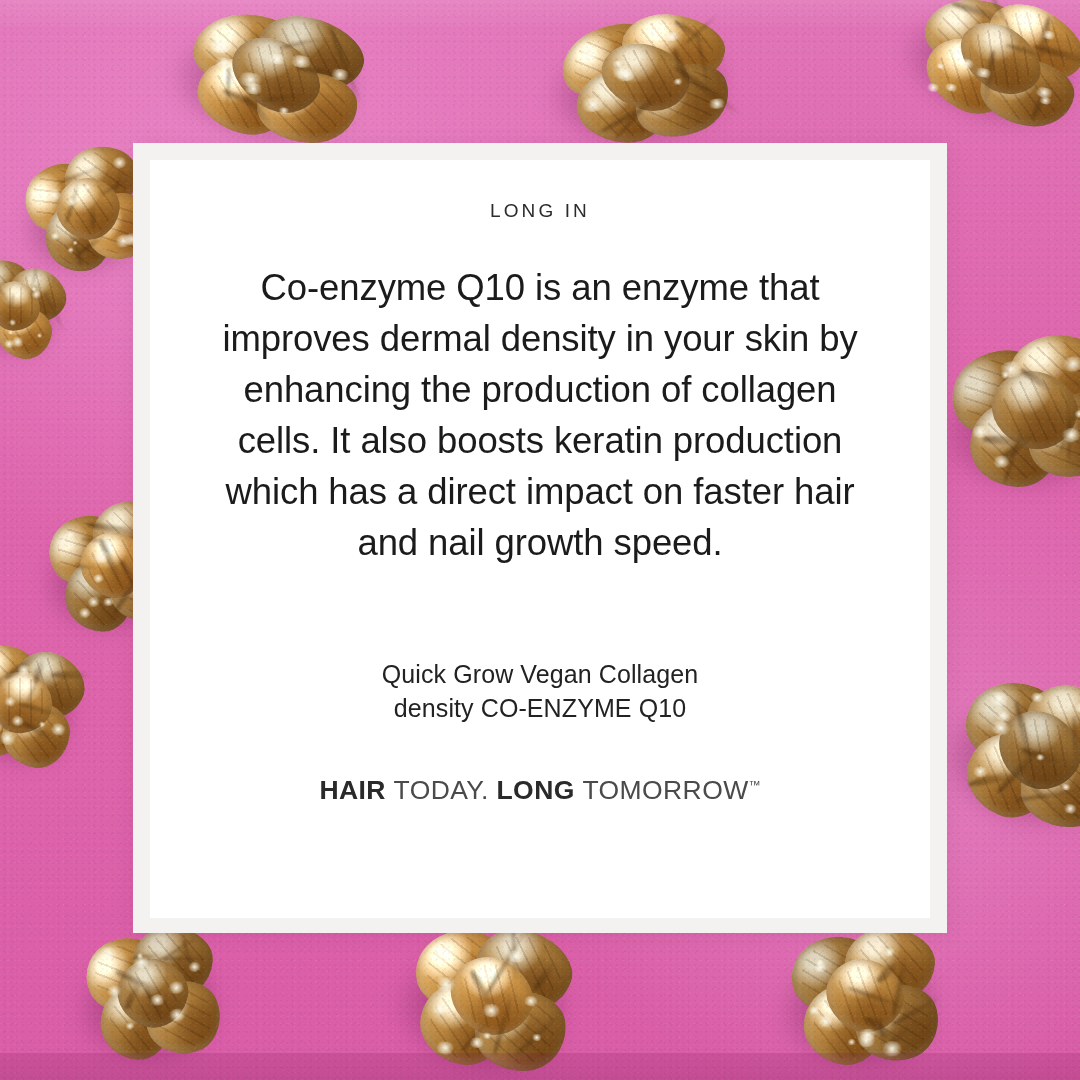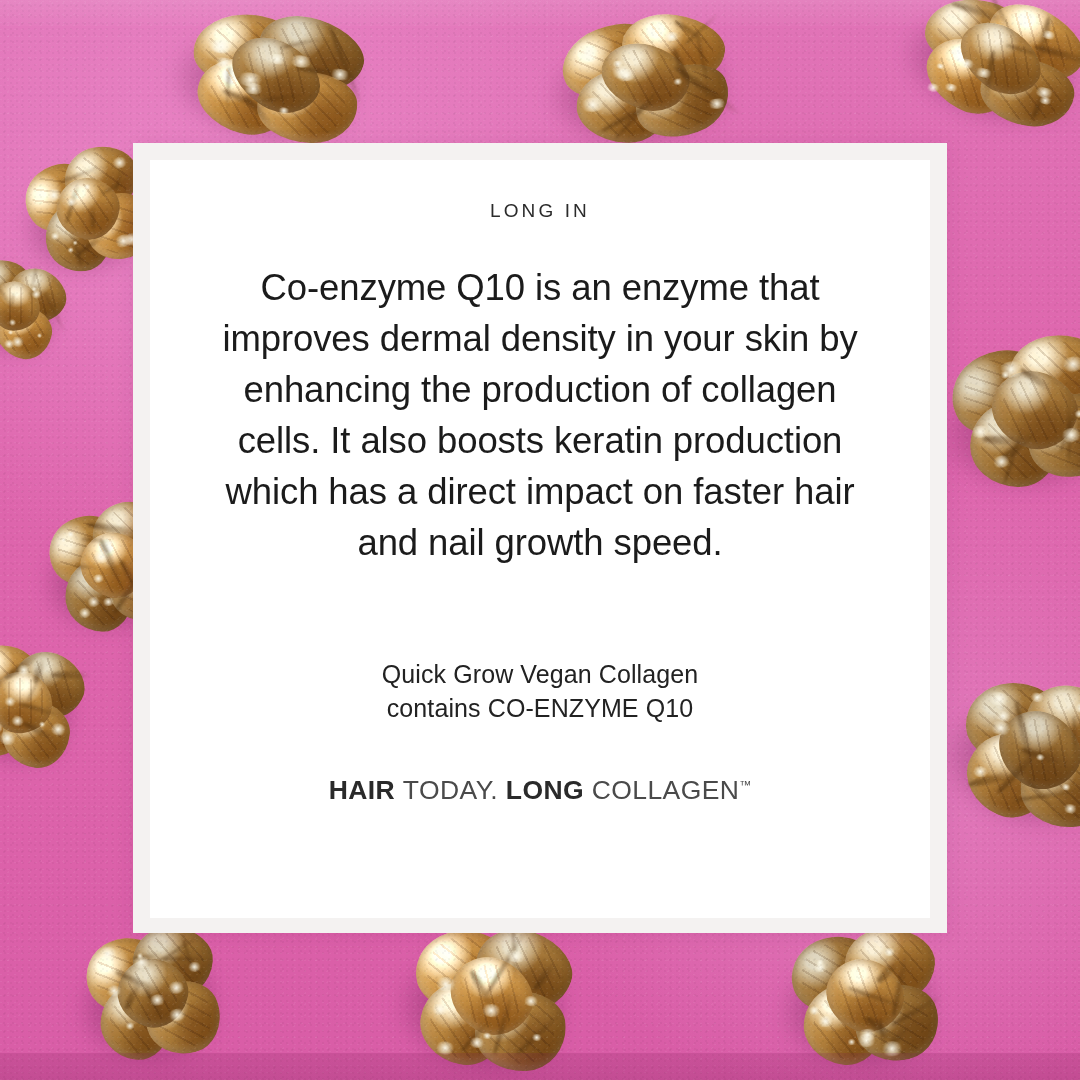--- a/index.html
+++ b/index.html
@@ -431,22 +431,22 @@
     <div id="card">
 
       <div id="eyebrow">LONG IN</div>
 
 
 
       <p id="body-copy">Co-enzyme Q10 is an enzyme that improves dermal density in your skin by enhancing the production of collagen cells.  It also boosts keratin production which has a direct impact on faster hair and nail growth speed.</p>
 
       <div id="product-note">
         <div>Quick Grow Vegan Collagen</div>
-        <div>contains CO-ENZYME Q10</div>
+        <div>density CO-ENZYME Q10</div>
       </div>
 
       <div id="tagline">
-        <span class="b">HAIR</span><span class="l">&nbsp;</span><span class="l">TODAY.</span><span class="l">&nbsp;</span><span class="b">LONG</span><span class="l">&nbsp;</span><span class="l">COLLAGEN</span><span class="tm">™</span>
+        <span class="b">HAIR</span><span class="l">&nbsp;</span><span class="l">TODAY.</span><span class="l">&nbsp;</span><span class="b">LONG</span><span class="l">&nbsp;</span><span class="l">TOMORROW</span><span class="tm">™</span>
       </div>
 
     </div>
   </div>
 </div>
 
 </body></html>

